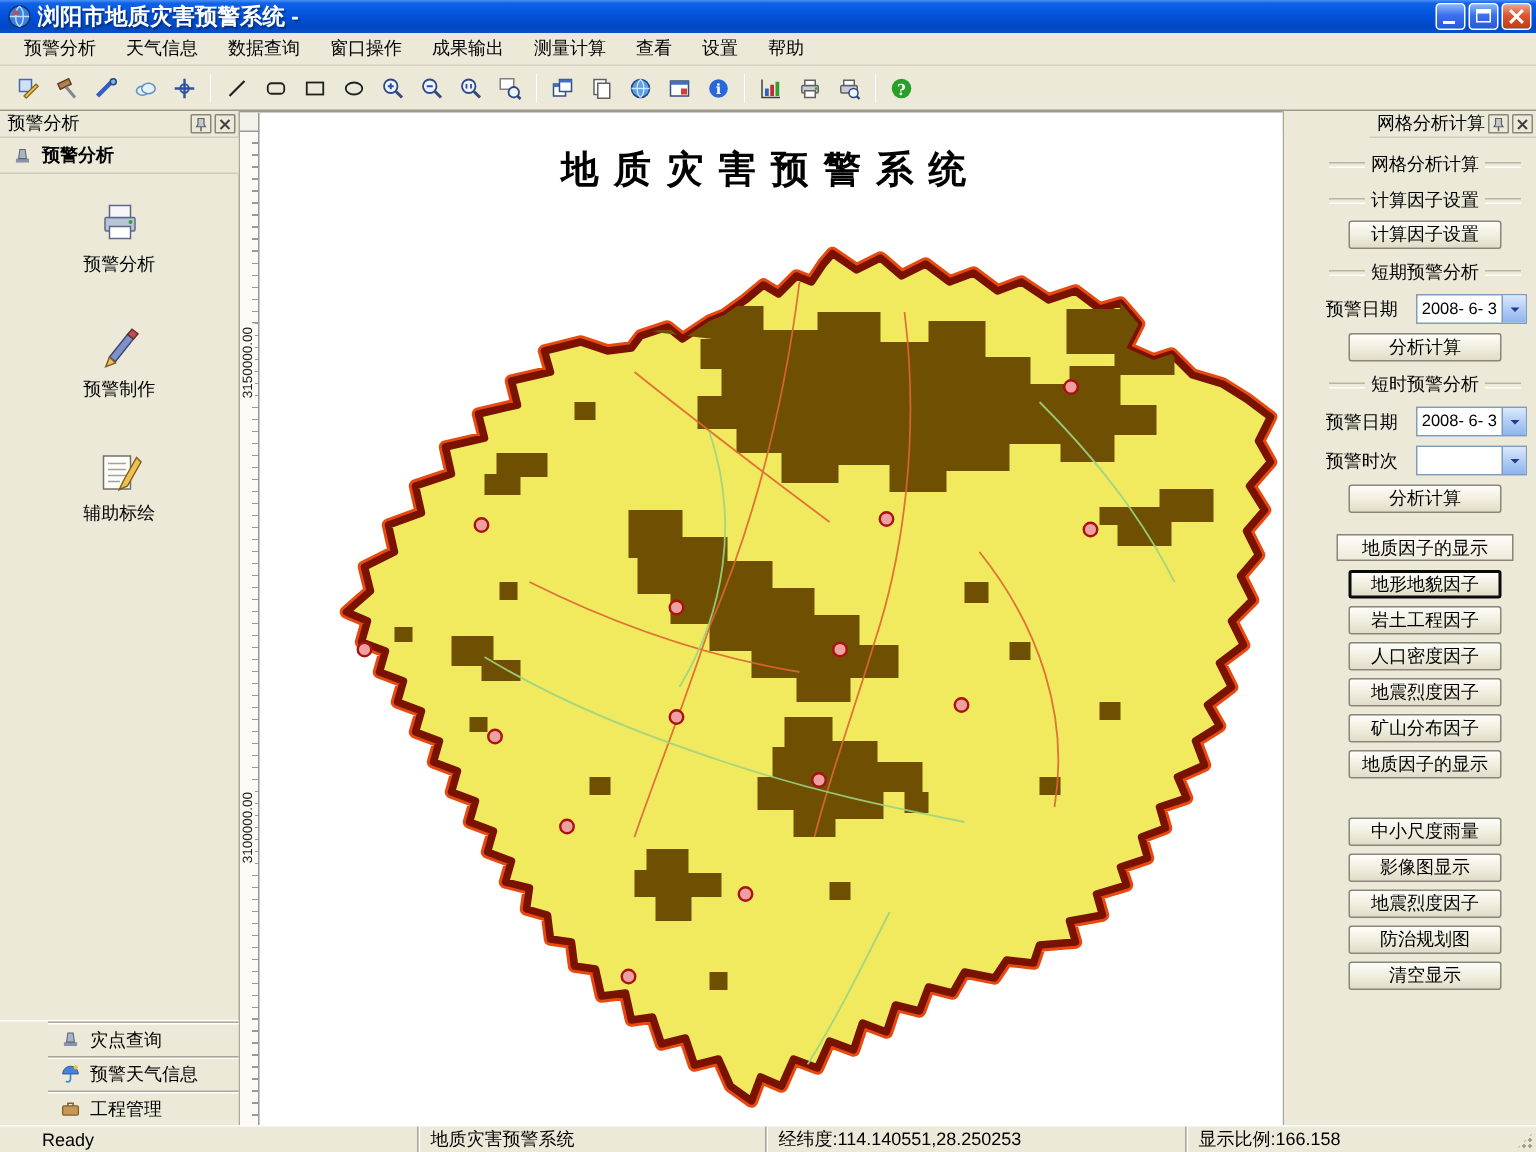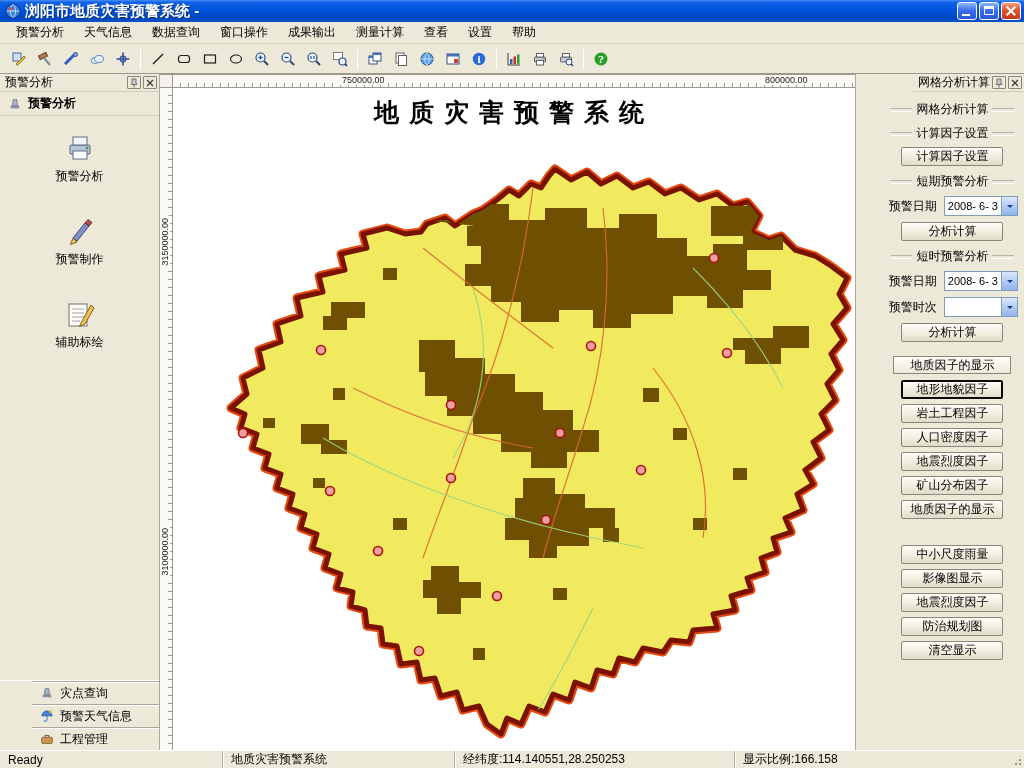--- a/index.html
+++ b/index.html
@@ -58,32 +58,32 @@
   .map-svg{position:absolute;left:0;top:0;}
   
   .rp-content{flex:1;padding:2px 6px;overflow:hidden;}
   .sec-hdr{display:flex;align-items:center;margin:7px 0 3px;white-space:nowrap;}
   .sec-hdr::before,.sec-hdr::after{content:"";flex:1;height:2px;border-top:1px solid #b8b5a4;border-bottom:1px solid #fff;margin:0 4px;}
   .xp-btn{display:block;width:102px;height:19px;margin:5px auto;background:linear-gradient(180deg,#fefdf9,#f0eddd 55%,#e0dcc8);
     border:1px solid #8a867a;border-radius:2px;font-size:12px;font-family:inherit;color:#000;line-height:15px;}
   .xp-btn.default{border:2px solid #0a0a0a;line-height:13px;}
   .grp-label{display:block;width:118px;height:18px;margin:14px auto 6px;background:linear-gradient(180deg,#fefdf9,#eeeada);
     border:1px solid #8a867a;text-align:center;line-height:16px;font-size:12px;}
-  .field{display:flex;align-items:center;gap:5px;margin:6px 0 6px 2px;}
+  .field{display:flex;align-items:center;gap:10px;margin:6px 0 6px 2px;}
   .field label{width:50px;font-size:12px;}
   .combo{flex:1;max-width:102px;height:20px;border:1px solid #7f9db9;background:#fff;display:flex;}
   .combo .ctext{flex:1;padding:3px 3px 5px;font-size:11px;white-space:nowrap;overflow:hidden;}
   .combo .carrow{width:16px;border-left:1px solid #7f9db9;background:linear-gradient(180deg,#dce8fc,#aac8f4 60%,#8fb4ee);display:flex;align-items:center;justify-content:center;}
   .combo .tri{width:0;height:0;border:3.5px solid transparent;border-top-color:#1c3c8c;margin-top:4px;}
   .spacer{height:16px;}
   
   .statusbar{height:18px;display:flex;background:var(--beige);border-top:1px solid #fff;font-size:12px;position:relative;}
   .sb-cell{display:flex;align-items:center;padding:0 8px;border-left:1px solid var(--bord);box-shadow:inset 1px 0 0 #fff;white-space:nowrap;overflow:hidden;}
   .sb-cell:first-child{border-left:none;box-shadow:none;}
-  .sb-1{width:222px;} .sb-2{width:232px;} .sb-3{width:280px;} .sb-4{flex:1;}
+  .sb-1{width:258px;margin-left:20px;} .sb-2{width:232px;} .sb-3{width:280px;} .sb-4{flex:1;}
   .grip{position:absolute;right:1px;bottom:1px;width:13px;height:13px;
     background-image:radial-gradient(#9a9788 1px,transparent 1.2px);background-size:4px 4px;clip-path:polygon(100% 0,100% 100%,0 100%);}
 </style>
 </head>
 <body>
 
 <div class="titlebar">
   <svg class="app-icon" viewBox="0 0 16 16">
     <circle cx="8" cy="8" r="7" fill="#3a80e0" stroke="#12306e"></circle>
     <path d="M1.5 8h13 M8 1.2c3.4 2.6 3.4 11 0 13.6 M8 1.2c-3.4 2.6-3.4 11 0 13.6" fill="none" stroke="#bcdcff" stroke-width="1"></path>
@@ -334,24 +334,20 @@
             <rect x="2" y="6" width="12" height="7" rx="1" fill="#c89850" stroke="#806030"></rect>
             <path d="M6 6V4h4v2" stroke="#806030" fill="none" stroke-width="1.2"></path>
           </svg>
         <span>工程管理</span>
       </div>
     </div>
   </div>
 
   <div class="map-doc">
     <div class="ruler-corner"></div>
-    <div class="ruler-top">
-      <span class="rlab" style="left:167px">750000.00</span>
-      <span class="rlab" style="left:590px">800000.00</span>
-    </div>
     <div class="ruler-left">
       <span class="rlab" style="top:128px">3150000.00</span>
       <span class="rlab" style="top:438px">3100000.00</span>
     </div>
     <div class="map-canvas">
       <div class="map-title">地质灾害预警系统</div>
       <svg class="map-svg" width="682" height="663" viewBox="0 0 682 663">
         <defs>
           <clipPath id="regionClip">
             <path d="M382,81 L398,92 L414,84 L428,96 L444,88 L460,100 L476,94 L492,106 L508,100 L526,112 L544,106 L560,118 L574,114 L586,128 L578,144 L596,152 L608,148 L622,162 L642,168 L658,178 L674,190 L666,206 L674,220 L660,236 L670,252 L658,266 L666,282 L654,296 L662,312 L648,326 L656,342 L640,354 L648,370 L632,382 L640,396 L624,406 L630,422 L612,430 L618,444 L600,450 L604,464 L588,470 L592,484 L574,490 L578,502 L558,508 L562,522 L540,526 L544,540 L520,542 L516,554 L498,552 L490,564 L470,560 L462,574 L446,570 L440,586 L424,582 L418,600 L402,594 L396,612 L380,606 L372,624 L356,618 L348,636 L334,630 L328,646 L314,636 L306,618 L290,622 L284,604 L268,608 L262,590 L248,592 L244,574 L228,576 L224,558 L210,556 L208,540 L194,538 L192,522 L178,518 L180,504 L164,500 L168,486 L152,480 L156,466 L140,460 L144,446 L128,440 L132,426 L116,420 L120,406 L104,400 L108,386 L92,380 L96,366 L80,360 L84,346 L68,340 L72,326 L58,320 L74,306 L70,290 L90,280 L86,262 L108,254 L104,236 L128,228 L124,210 L150,204 L146,188 L172,182 L168,166 L194,160 L190,146 L214,140 L232,146 L248,144 L254,136 L272,130 L282,138 L300,126 L310,122 L324,112 L336,102 L346,108 L358,96 L368,100 L376,88 Z"></path>

